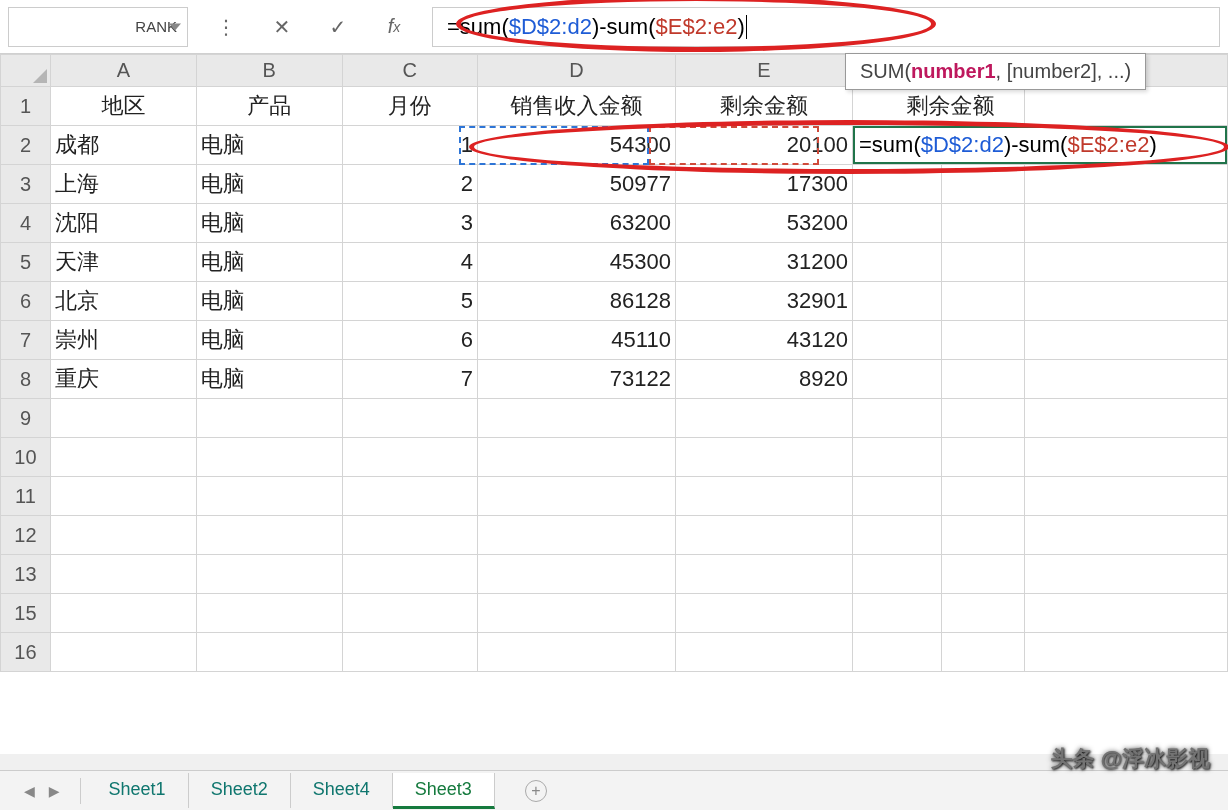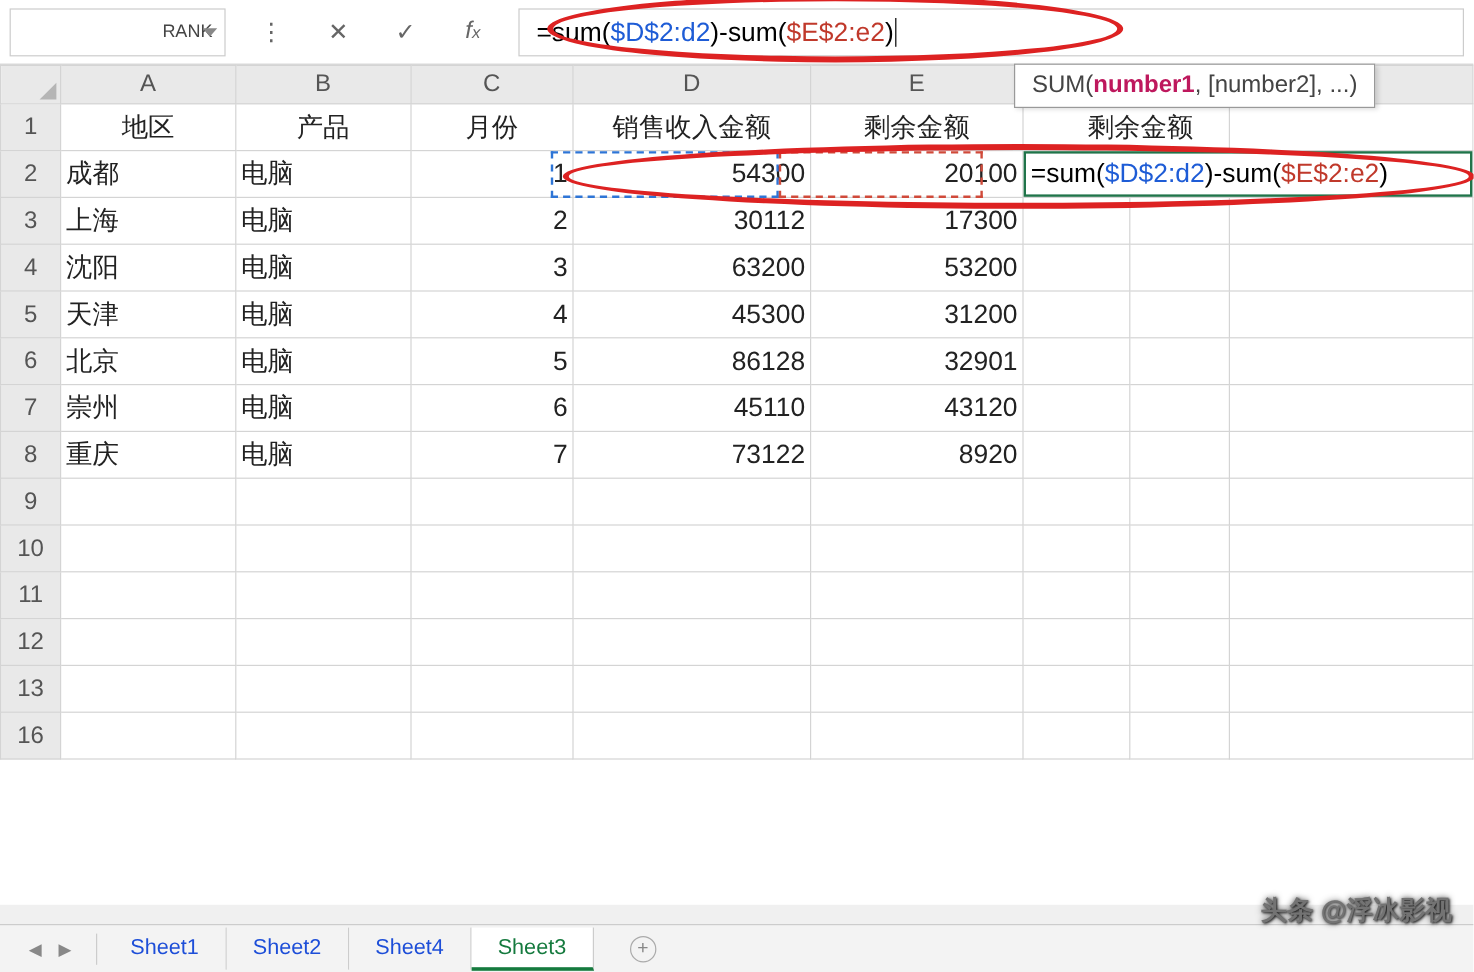--- a/index.html
+++ b/index.html
@@ -133,21 +133,21 @@
     border-top:1px solid #ccc;
     padding-left: 10px;
     font-size:18px;
   }
   .nav-arrows{ display:flex; gap:14px; padding:0 14px; color:#888;}
   .nav-arrows span{ font-size:14px;}
   .nav-sep{ width:1px; height:26px; background:#ccc; margin:0 6px;}
   .tab{
     padding: 6px 22px;
     border-right:1px solid #ccc;
-    color:#1d4ed8;
+    color:#0f766e;
     background:#f3f3f3;
   }
   .tab.active{
     background:#fff;
     color:#157a3e;
     border-bottom:3px solid #157a3e;
     margin-bottom:-1px;
   }
   .new-sheet{
     margin-left: 30px;
@@ -247,21 +247,21 @@
               <span style="color:#c0392b">$E$2:e2</span>
               <span style="color:#000">)</span>
             </div>
           </td>
         </tr>
         <tr>
           <th class="rowhdr">3</th>
           <td class="txt-l">上海</td>
           <td class="txt-l">电脑</td>
           <td class="txt-r">2</td>
-          <td class="txt-r">30112</td>
+          <td class="txt-r">50977</td>
           <td class="txt-r">17300</td>
           <td class=""></td>
           <td class=""></td>
           <td class=""></td>
         </tr>
         <tr>
           <th class="rowhdr">4</th>
           <td class="txt-l">沈阳</td>
           <td class="txt-l">电脑</td>
           <td class="txt-r">3</td>
@@ -354,20 +354,31 @@
           <td class=""></td>
           <td class=""></td>
           <td class=""></td>
           <td class=""></td>
           <td class=""></td>
           <td class=""></td>
           <td class=""></td>
         </tr>
         <tr>
           <th class="rowhdr">13</th>
+          <td class=""></td>
+          <td class=""></td>
+          <td class=""></td>
+          <td class=""></td>
+          <td class=""></td>
+          <td class=""></td>
+          <td class=""></td>
+          <td class=""></td>
+        </tr>
+        <tr>
+          <th class="rowhdr">15</th>
           <td class=""></td>
           <td class=""></td>
           <td class=""></td>
           <td class=""></td>
           <td class=""></td>
           <td class=""></td>
           <td class=""></td>
           <td class=""></td>
         </tr>
         <tr>

